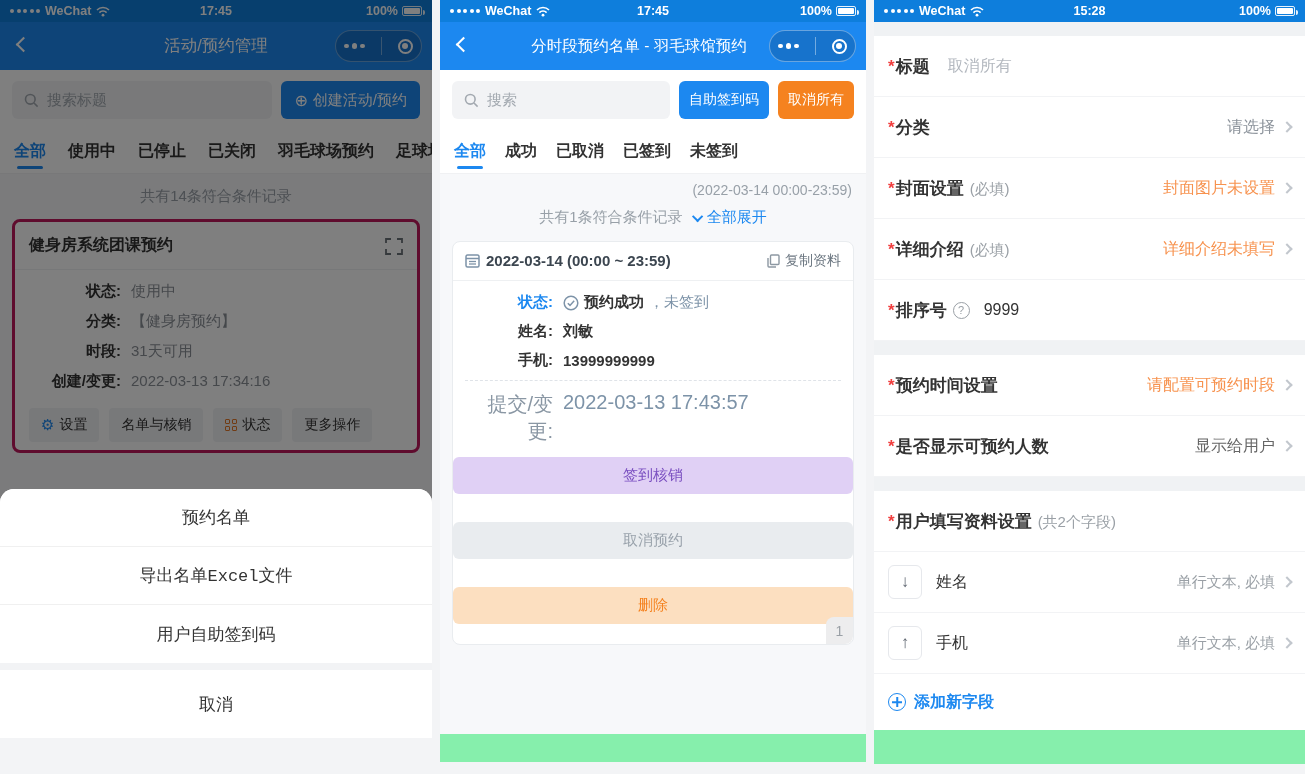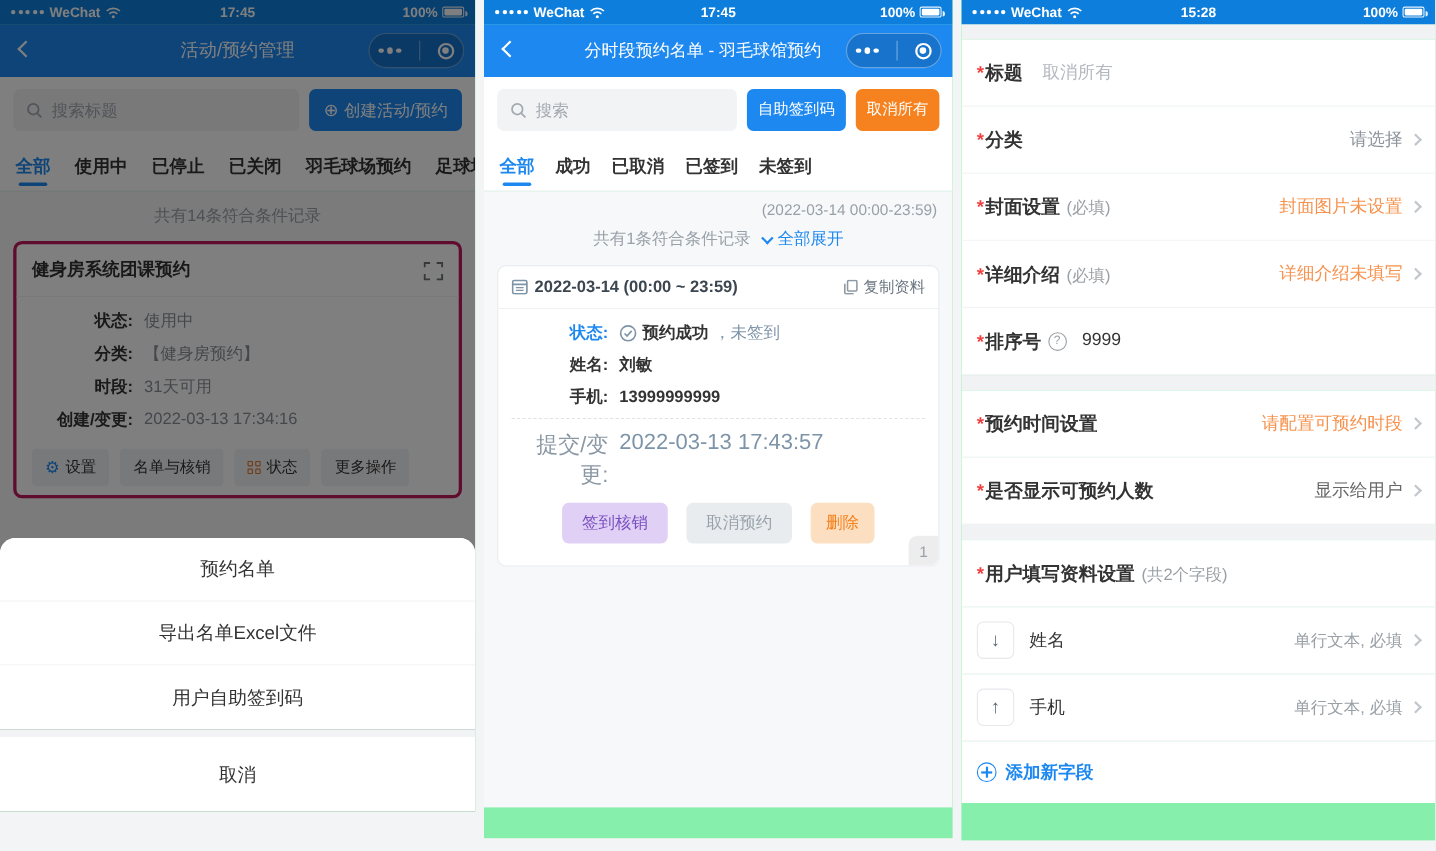--- a/index.html
+++ b/index.html
@@ -78,21 +78,21 @@
   .field-label { width:92px; text-align:right; font-weight:bold; color:#333; flex:0 0 auto; margin-right:10px; }
   .field-value { color:#8b9097; }
   .mgmt-buttons { display:flex; gap:10px; padding:2px 14px 8px; }
   .btn-ghost { height:34px; background:#f1f2f4; border:none; border-radius:4px; color:#333;
     font-size:14px; padding:0 12px; display:flex; align-items:center; gap:5px; cursor:pointer; font-family:inherit; }
   .gear-glyph { color:#1c88f0; font-size:15px; }
   .grid-glyph { display:inline-grid; grid-template-columns:5px 5px; grid-template-rows:5px 5px; gap:2px; }
   .grid-glyph i { border:1.5px solid #e2782a; border-radius:1px; }
   .dim-overlay { position:absolute; inset:0; background:rgba(0,0,0,.5); z-index:5; }
   .action-sheet { position:absolute; left:0; right:0; bottom:0; z-index:6; }
-  .sheet-group { background:#fff; border-radius:14px 14px 0 0; overflow:hidden; }
+  .sheet-group { background:#fff; border-radius:14px 14px 0 0; overflow:hidden;font-family:Liberation Mono, monospace; }
   .sheet-item { height:58px; display:flex; align-items:center; justify-content:center;
     font-size:17px; color:#333; border-bottom:1px solid #f0f0f0; background:#fff; cursor:pointer; }
   .sheet-item:last-child { border-bottom:none; }
   .sheet-gap { height:7px; background:#f2f3f5; }
   .sheet-cancel { height:68px; display:flex; align-items:center; justify-content:center;
     font-size:17px; color:#333; background:#fff; cursor:pointer; }
 
   
   .mid-gray { background:#f7f8fa; min-height:560px; }
   .date-range { text-align:right; color:#98a0a8; font-size:14px; padding:8px 14px 2px; }
@@ -109,21 +109,21 @@
   .res-label { width:86px; text-align:right; font-weight:bold; color:#333; flex:0 0 auto; margin-right:10px; }
   .res-label.blue { color:#1c88f0; }
   .status-val { display:flex; align-items:center; gap:5px; }
   .status-main { font-weight:bold; color:#333; }
   .status-suffix { color:#7d93a8; }
   .bold-val { font-weight:bold; color:#333; }
   .dashed-div { border-top:1px dashed #dfe3e8; margin:4px 12px 0; }
   .submit-row { display:flex; font-size:20px; padding:10px 14px 0; }
   .submit-label { width:86px; text-align:right; color:#8a97a4; flex:0 0 auto; margin-right:10px; }
   .submit-val { color:#7d93a8; }
-  .res-buttons { display:flex; justify-content:center; gap:17px; padding:12px 0 20px; }
+  .res-buttons { display:flex; justify-content:center; gap:28px; padding:12px 0 20px;flex-direction:column; }
   .pill-btn { border:none; border-radius:6px; font-size:15px; padding:9px 18px; cursor:pointer; font-family:inherit; }
   .pill-purple { background:#e0d0f5; color:#7a4fc0; }
   .pill-gray { background:#e9ecef; color:#99a2ab; }
   .pill-del { background:#fcdfc0; color:#f5821f; padding:9px 14px; }
   .page-badge { position:absolute; right:0; bottom:0; width:27px; height:27px; background:#ededee;
     color:#9aa0a6; font-size:14px; display:flex; align-items:center; justify-content:center;
     border-radius:8px 0 8px 0; }
 
   
   .section-gap { height:14px; background:#f0f2f4; }

